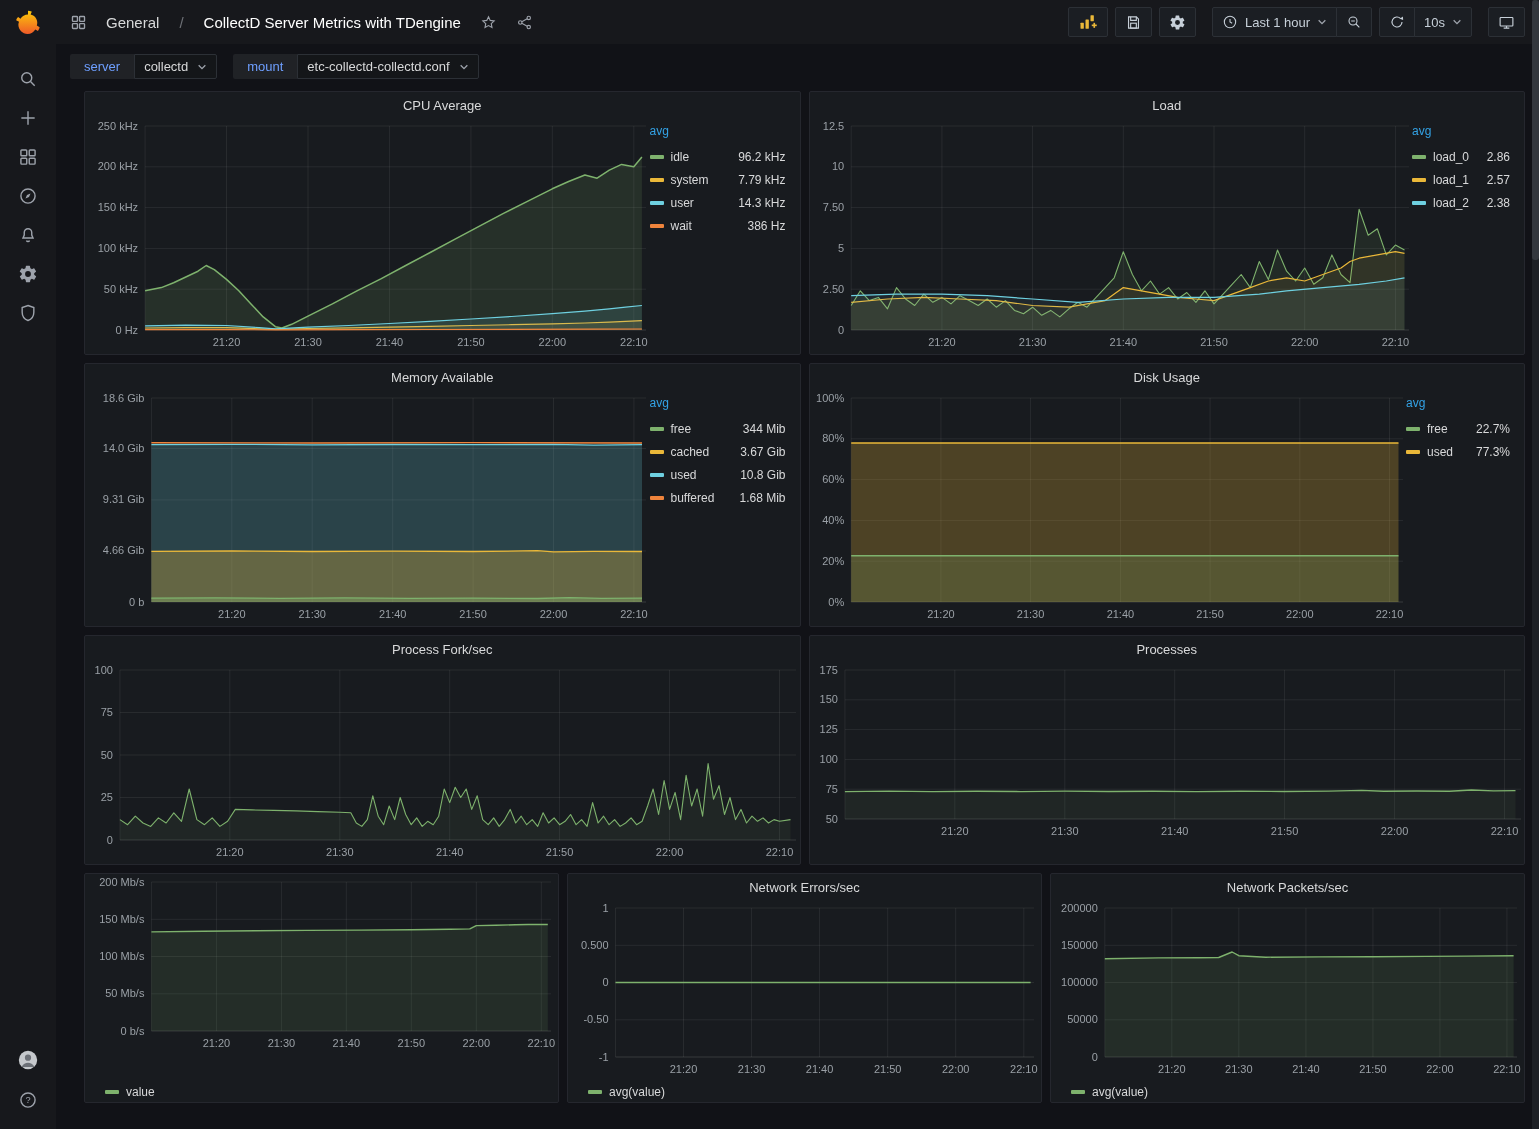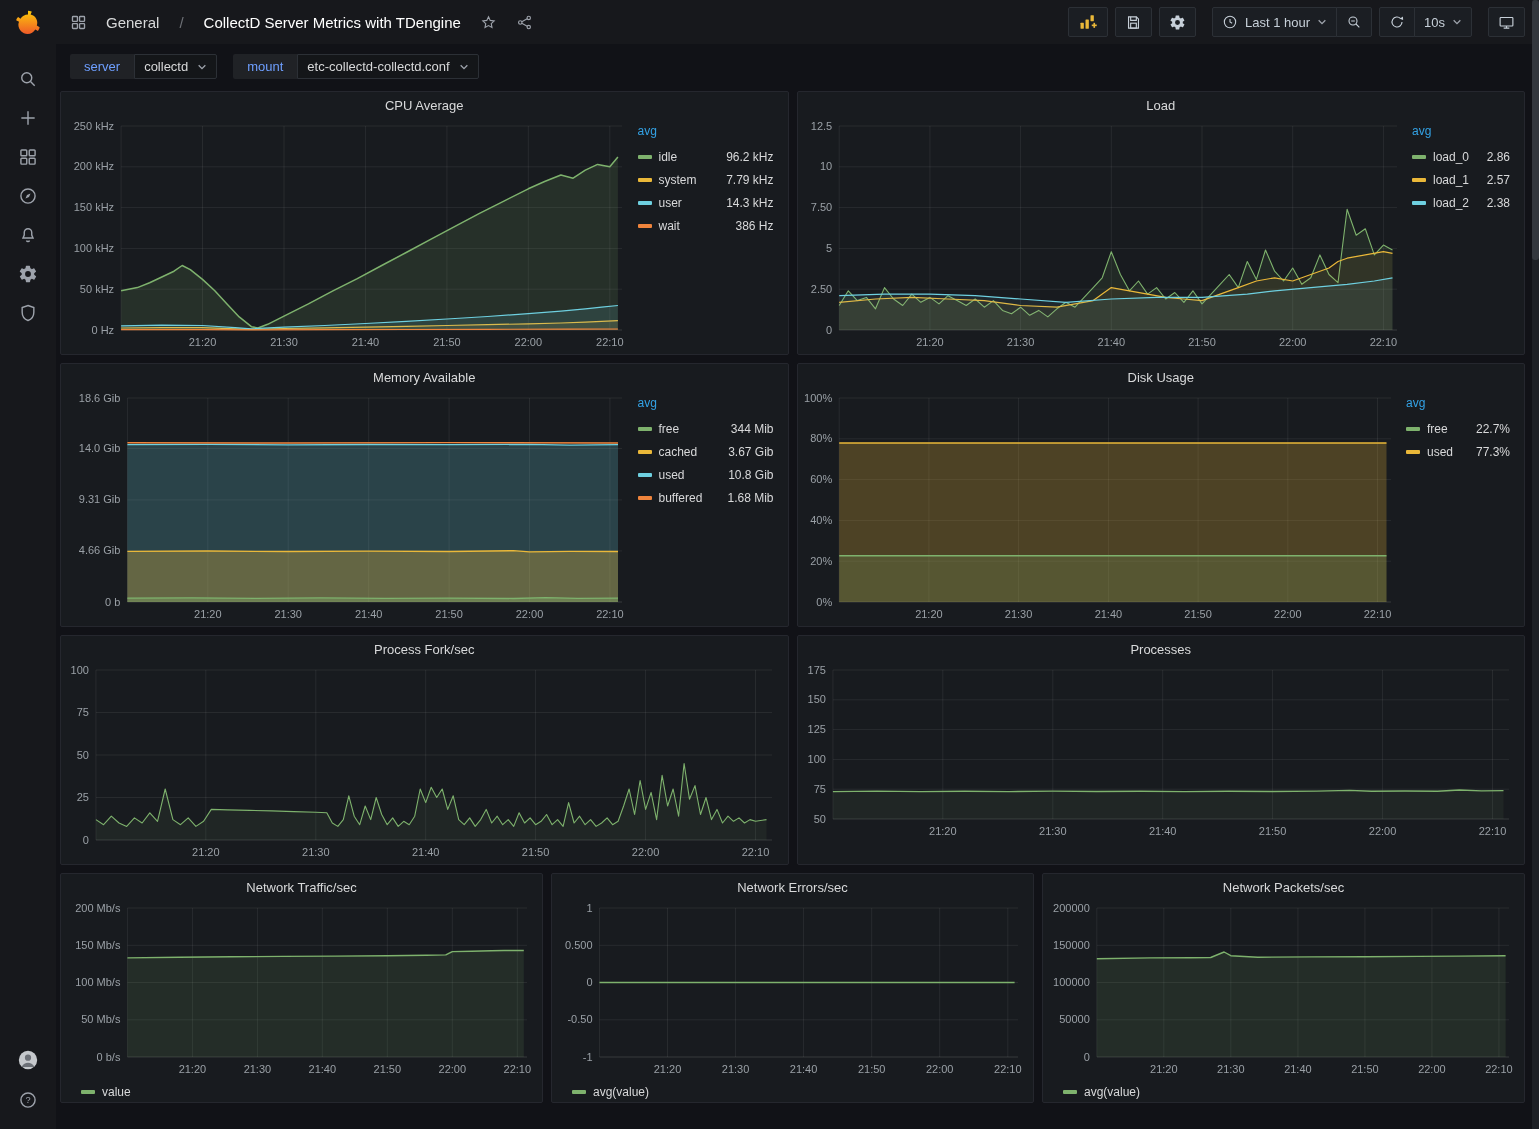--- a/index.html
+++ b/index.html
@@ -28,21 +28,21 @@
   .nbtn.joinl{border-radius:2px 0 0 2px}
   .nav-gap{width:16px}
 
   
   .submenu{display:flex;align-items:center;gap:16px;padding:10px 14px 4px 14px;flex-shrink:0}
   .var-chip{display:flex;align-items:stretch;font-size:13px;cursor:pointer}
   .var-label{background:#202226;color:#6e9fff;padding:5px 14px;border-radius:2px 0 0 2px;display:flex;align-items:center}
   .var-value{border:1px solid #2c3036;background:#141619;padding:4px 9px;display:flex;gap:9px;align-items:center;border-radius:0 2px 2px 0;color:#d8d9da}
 
   
-  .dashboard{flex:1;margin:8px 14px 0 4px;display:grid;grid-template-columns:repeat(6,1fr);grid-template-rows:264px 264px 230px 230px;gap:8px;align-content:start}
+  .dashboard{flex:1;margin:8px 14px 0 28px;display:grid;grid-template-columns:repeat(6,1fr);grid-template-rows:264px 264px 230px 230px;gap:8px;align-content:start}
   .panel{background:#181b1f;border:1px solid #25272e;border-radius:2px;display:flex;flex-direction:column;grid-column:span 3;overflow:hidden}
   .panel.third{grid-column:span 2}
   .panel-title{height:26px;display:flex;align-items:center;justify-content:center;font-size:13px;font-weight:500;color:#d8d9da;cursor:pointer;flex-shrink:0}
   .panel-body{flex:1;display:flex;min-height:0;padding:0 2px 2px 2px}
   .chart{flex:1;min-width:0;position:relative}
   .grid{stroke:rgba(255,255,255,0.07);stroke-width:1}
   .tick{fill:#9aa0a6;font-size:11px;font-family:"Liberation Sans",sans-serif}
   .legend-side{padding:6px 12px 0 2px;font-size:12px;overflow:hidden;flex-shrink:0}
   .legend-header{color:#33a2e5;height:21px;font-weight:500}
   .legend-row{display:flex;align-items:center;gap:7px;height:23px}
@@ -538,21 +538,20 @@
               <line class="grid" x1="692.5" y1="8" x2="692.5" y2="157"></line>
               <text class="tick" text-anchor="middle" x="692.5" y="173">22:10</text>
               <line class="grid" x1="32.9" y1="157" x2="709" y2="157"></line>
               <line class="grid" x1="32.9" y1="8" x2="32.9" y2="157"></line>
               <path fill="#7eb26d" fill-opacity="0.08" stroke="none" d="M32.9,157.0 L32.9,129.6 L76.9,129.1 L120.8,129.6 L164.8,129.2 L208.8,129.6 L252.8,129.1 L296.7,129.5 L340.7,129.2 L384.7,129.6 L428.7,129.2 L472.6,129.5 L516.6,129.1 L549.6,128.4 L571.6,129.3 L604.6,129.0 L637.5,129.3 L659.5,128.0 L681.5,128.9 L703.5,128.6 L703.5,157.0 Z"></path>
               <polyline fill="none" stroke="#7eb26d" stroke-width="1.4" stroke-linejoin="round" points="32.9,129.6 76.9,129.1 120.8,129.6 164.8,129.2 208.8,129.6 252.8,129.1 296.7,129.5 340.7,129.2 384.7,129.6 428.7,129.2 472.6,129.5 516.6,129.1 549.6,128.4 571.6,129.3 604.6,129.0 637.5,129.3 659.5,128.0 681.5,128.9 703.5,128.6"></polyline>
             </svg></div>
         </div>
       </section>
       <section class="panel third">
-        <header class="panel-title">Network Traffic/sec</header>
         <div class="panel-body">
           <div class="chart"><svg width="474" height="179" viewBox="0 0 474 179">
               <line class="grid" x1="64.4" y1="157.0" x2="464" y2="157.0"></line>
               <text class="tick" text-anchor="end" x="57.400000000000006" y="160.5">0 b/s</text>
               <line class="grid" x1="64.4" y1="119.8" x2="464" y2="119.8"></line>
               <text class="tick" text-anchor="end" x="57.400000000000006" y="123.3">50 Mb/s</text>
               <line class="grid" x1="64.4" y1="82.5" x2="464" y2="82.5"></line>
               <text class="tick" text-anchor="end" x="57.400000000000006" y="86">100 Mb/s</text>
               <line class="grid" x1="64.4" y1="45.3" x2="464" y2="45.3"></line>
               <text class="tick" text-anchor="end" x="57.400000000000006" y="48.8">150 Mb/s</text>

